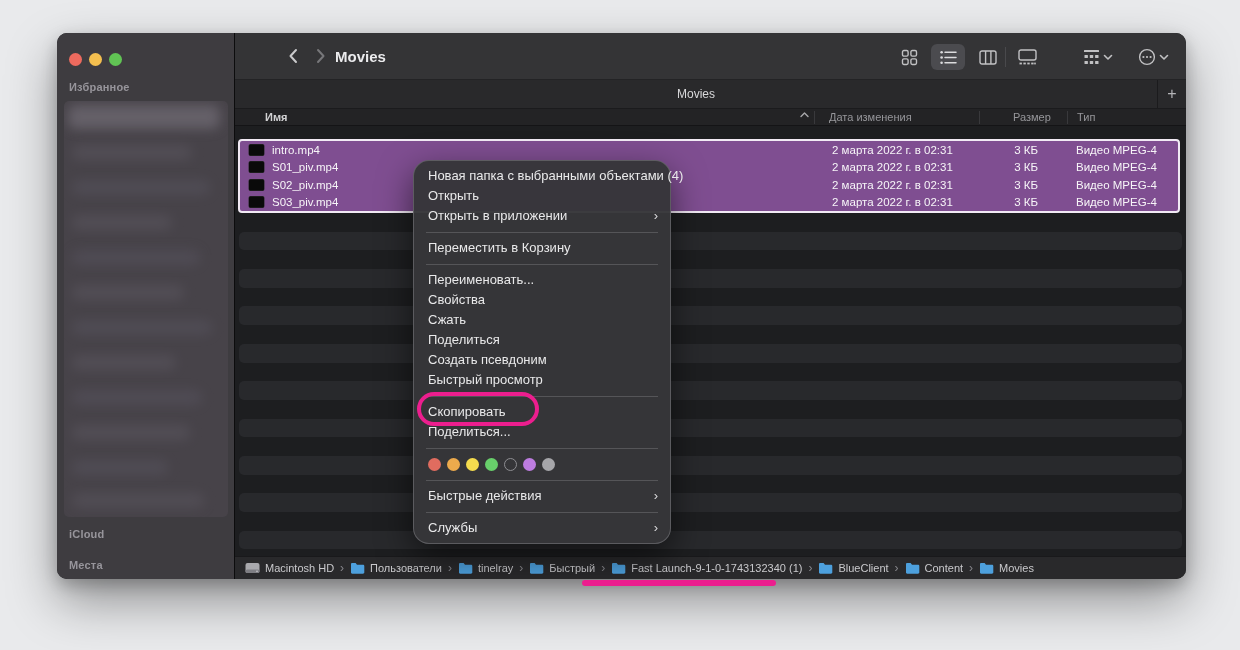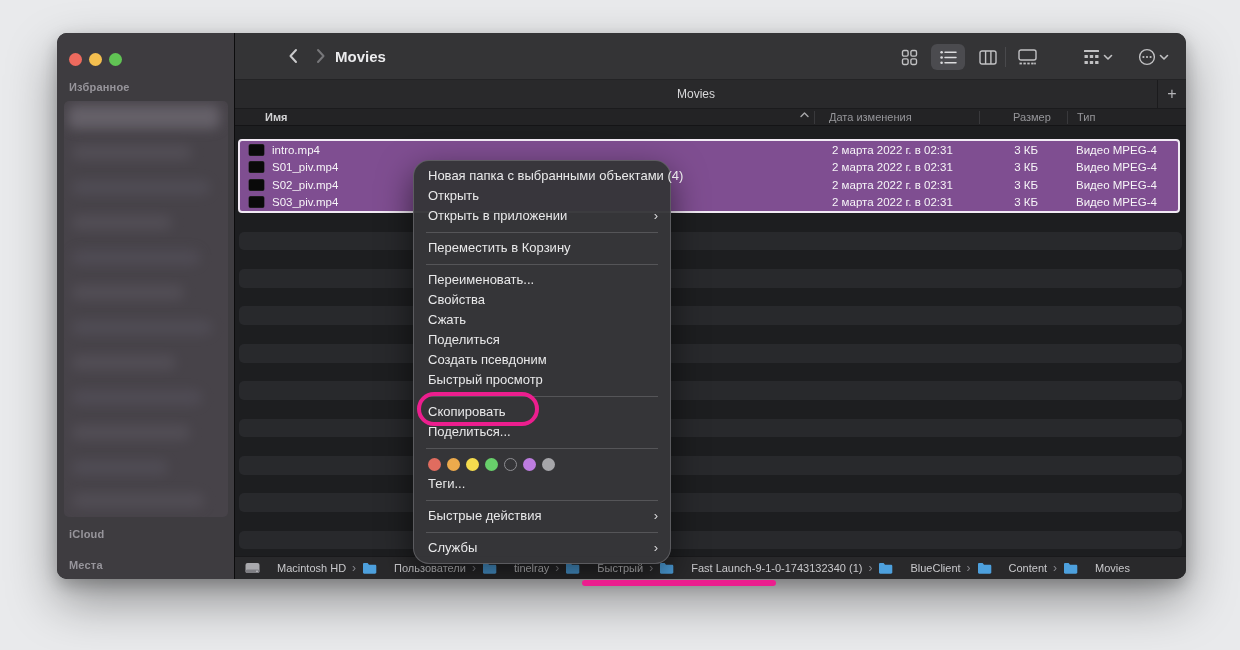--- a/index.html
+++ b/index.html
@@ -72,21 +72,21 @@
   .stripes { position:absolute; left:0; top:87px; right:0; bottom:0; }
   .stripe { height:18.7px; }
   .stripe.light { background:#28292c; margin:0 4px; border-radius:5px; }
   
   .pathbar {
     position:absolute; left:0; bottom:0; right:0; height:23px;
     background:#29292b; border-top:1px solid #19191b;
     display:flex; align-items:center; padding-left:10px;
     font-size:11px; color:#c9c9cc; white-space:nowrap; overflow:hidden;
   }
-  .crumb { display:flex; align-items:center; gap:17px;text-align:center; }
+  .crumb { display:flex; align-items:center; gap:5px;text-align:center; }
   .crumb + .sep, .sep { color:#85858a; font-size:12px; margin:0 6px; line-height:1; }
   .crumb svg { flex:0 0 auto; }
   
   .menu {
     position:absolute; left:356px; top:127px; width:258px;
     background:rgba(54,54,57,.97); border:1px solid rgba(140,140,145,.45);
     border-radius:16px; padding:5px 0; z-index:20;
     box-shadow:0 12px 34px rgba(0,0,0,.55);
     font-size:13px; color:#e9e9ea;
   }
@@ -382,21 +382,20 @@
     <div class="mdiv"></div>
     <div class="dots">
       <span class="dot" style="background: rgb(224, 108, 95);"></span>
       <span class="dot" style="background: rgb(236, 170, 76);"></span>
       <span class="dot" style="background: rgb(245, 220, 78);"></span>
       <span class="dot" style="background: rgb(104, 207, 107);"></span>
       <span class="dot hollow"></span>
       <span class="dot" style="background: rgb(189, 124, 224);"></span>
       <span class="dot" style="background: rgb(166, 166, 170);"></span>
     </div>
-    <div class="mi">Теги...</div>
     <div class="mdiv"></div>
     <div class="mi"><span>Быстрые действия</span><span class="arr">›</span></div>
     <div class="mdiv"></div>
     <div class="mi"><span>Службы</span><span class="arr">›</span></div>
   </div>
 
   <div class="ann-ellipse"></div>
 </div>
 
 <div class="ann-underline"></div>

